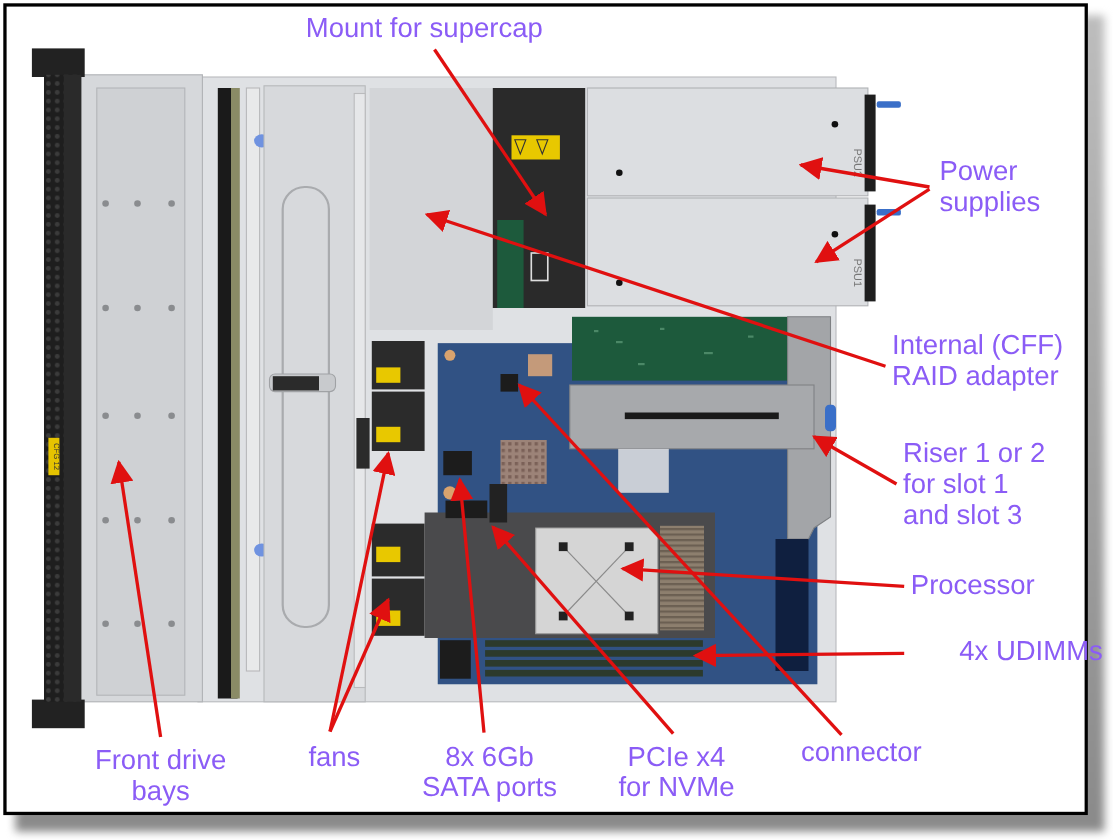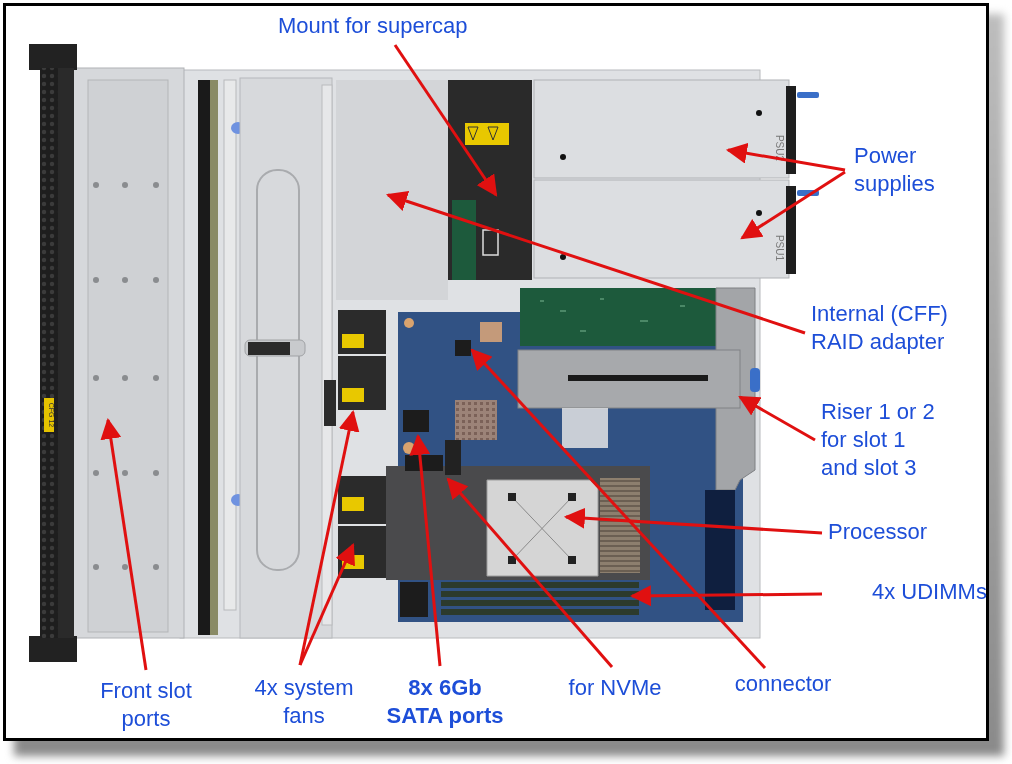--- a/index.html
+++ b/index.html
@@ -1,20 +1,20 @@
 <!DOCTYPE html>
 <html><head>
 <meta charset="utf-8">
 <style>
   html, body { margin:0; padding:0; background:#ffffff; }
   body { width:1012px; height:764px; position:relative; overflow:hidden; font-family:"Liberation Sans", sans-serif; }
   #frame-shadow { position:absolute; left:14px; top:14px; width:990px; height:742px; background:linear-gradient(#bdbdbd,#8a8a8a); filter:blur(4px); }
   #frame { position:absolute; left:3px; top:3px; width:986px; height:738px; background:#fff; border:3px solid #000; box-sizing:border-box; }
   svg#diagram { position:absolute; left:0; top:0; }
-  .label { position:absolute; font-size:22px; line-height:28px; color:#1d4ed8; white-space:nowrap; }
+  .label { position:absolute; font-size:25px; line-height:28px; color:#8b5cf6; white-space:nowrap; }
   .label span { display:block; }
   .center { text-align:center; }
 </style>
 </head>
 <body>
 
 <div id="frame-shadow"></div>
 <div id="frame"></div>
 
 <svg id="diagram" width="1012" height="764" viewBox="0 0 1012 764">
@@ -220,26 +220,26 @@
 <div class="label" style="left:828px; top:518px;">
   <span>Processor</span>
 </div>
 <div class="label" style="left:872px; top:578px;">
   <span>4x UDIMMs</span>
 </div>
 <div class="label center" style="left:718px; top:670px; width:130px;">
   <span>connector</span>
 </div>
 <div class="label center" style="left:555px; top:674px; width:120px;">
+  <span>PCIe x4</span>
   <span>for NVMe</span>
 </div>
-<div class="label center" style="left:375px; top:674px; width:140px;font-weight:bold;">
+<div class="label center" style="left:375px; top:674px; width:140px;">
   <span>8x 6Gb</span>
   <span>SATA ports</span>
 </div>
 <div class="label center" style="left:240px; top:674px; width:128px;">
-  <span>4x system</span>
   <span>fans</span>
 </div>
 <div class="label center" style="left:80px; top:677px; width:132px;">
-  <span>Front slot</span>
-  <span>ports</span>
+  <span>Front drive</span>
+  <span>bays</span>
 </div>
 
 </body></html>

